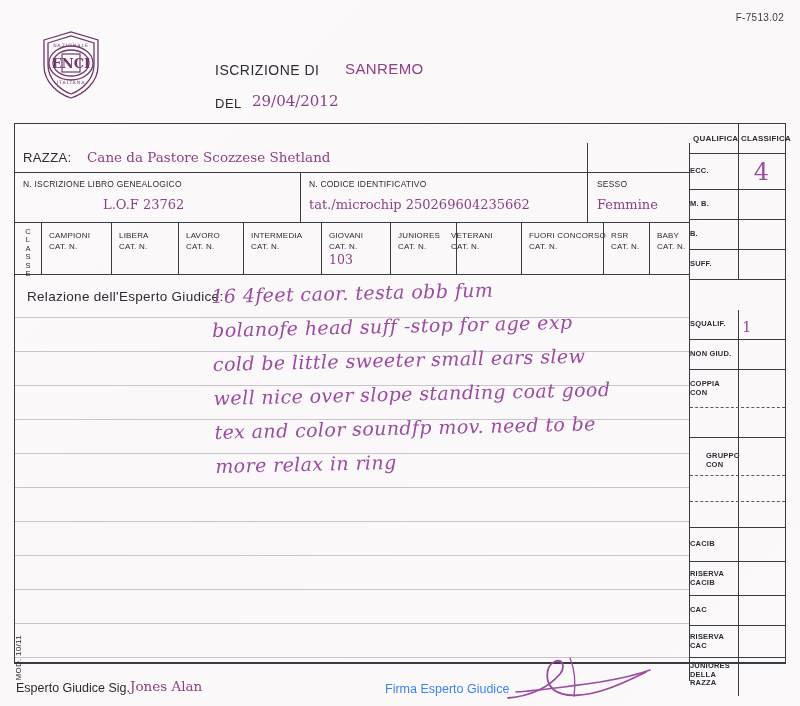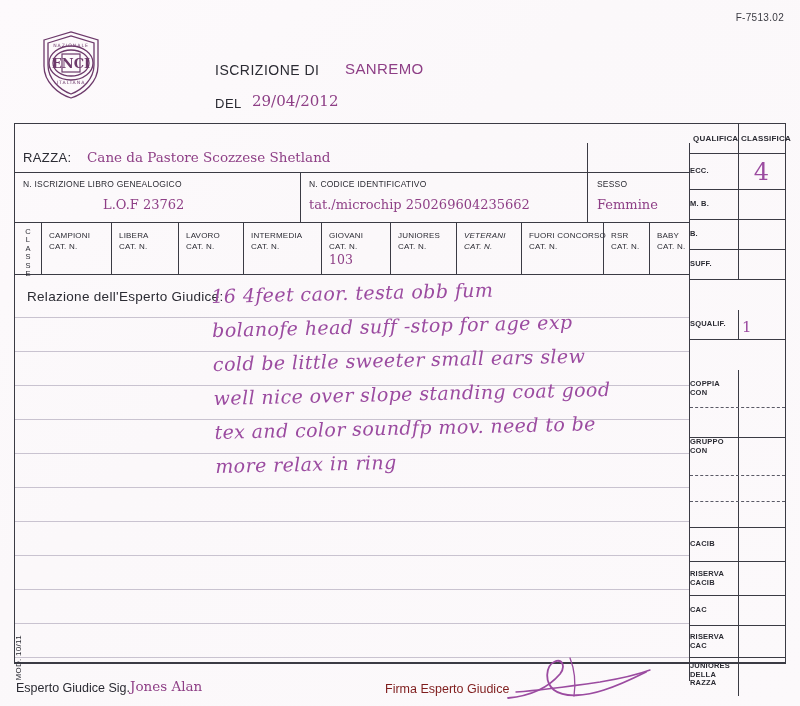--- a/index.html
+++ b/index.html
@@ -325,21 +325,21 @@
     left: 130px;
     top: 678px;
     font-size: 13.5px;
     font-family: "DejaVu Serif", serif;
   }
   #firma-label {
     position: absolute;
     left: 385px;
     top: 682px;
     font-size: 12.5px;
-    color: #7f1d1d;
+    color: #3b82f6;
   }
   #signature {
     position: absolute;
     left: 500px;
     top: 652px;
     width: 180px;
     height: 52px;
   }
 </style>
 </head>
@@ -430,21 +430,21 @@
         <span class="class-col-val ink" style="left:314px;">103</span>
 
         <span class="vdiv" style="left:375px;height:52px;"></span>
         <span class="class-col-lbl print" style="left:383px;">
           <span>JUNIORES</span><br>
           <span>CAT. N.</span>
         </span>
         <span class="class-col-val ink" style="left:383px;"></span>
 
         <span class="vdiv" style="left:441px;height:52px;"></span>
-        <span class="class-col-lbl print" style="left:449px;font-style:italic;">
+        <span class="class-col-lbl print" style="left:436px;">
           <span>VETERANI</span><br>
           <span>CAT. N.</span>
         </span>
         <span class="class-col-val ink" style="left:449px;"></span>
 
         <span class="vdiv" style="left:506px;height:52px;"></span>
         <span class="class-col-lbl print" style="left:514px;">
           <span>FUORI CONCORSO</span><br>
           <span>CAT. N.</span>
         </span>
@@ -522,35 +522,40 @@
         <span class="qval" style="top:6px;"></span>
       </div>
 
 
       <div class="qrow" style="top:186px;height:30px;">
         <span class="lbl" style="top:10px;">SQUALIF.</span>
         <span class="qvdiv"></span>
         <span class="qval" style="top:6px;"></span>
       </div>
 
+      <div class="qrow" style="top:216px;height:30px;">
+        <span class="lbl" style="top:10px;">NON GIUD.</span>
+        <span class="qvdiv"></span>
+        <span class="qval" style="top:6px;"></span>
+      </div>
 
       <div class="qrow dashed" style="top:246px;height:38px;">
         <span class="lbl" style="top:10px;">COPPIA CON</span>
         <span class="qvdiv"></span>
         <span class="qval" style="top:10px;"></span>
       </div>
 
       <div class="qrow" style="top:284px;height:30px;">
         <span class="lbl" style="top:10px;"></span>
         <span class="qvdiv"></span>
         <span class="qval" style="top:6px;"></span>
       </div>
 
       <div class="qrow dashed" style="top:314px;height:38px;">
-        <span class="lbl" style="top:0;">GRUPPO CON</span>
+        <span class="lbl" style="top:14px;margin-left:16px;">GRUPPO CON</span>
         <span class="qvdiv"></span>
         <span class="qval" style="top:10px;"></span>
       </div>
 
       <div class="qrow dashed" style="top:352px;height:26px;">
         <span class="lbl" style="top:8px;"></span>
         <span class="qvdiv"></span>
         <span class="qval" style="top:5px;"></span>
       </div>
 

